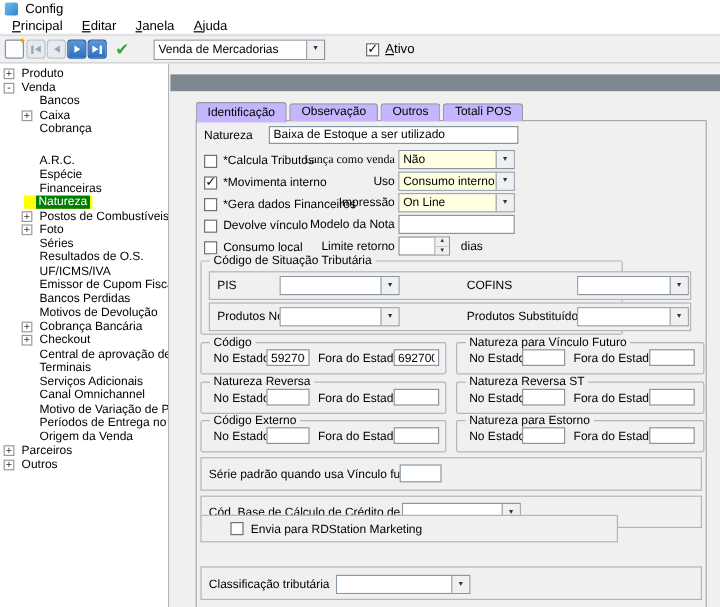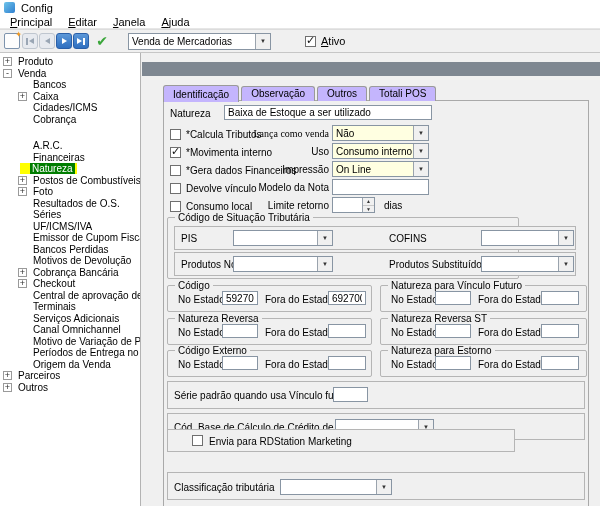--- a/index.html
+++ b/index.html
@@ -174,53 +174,53 @@
       <div class="tree-row" style="padding-left: 18px;">
         <span class="exp-spacer"></span>
         <span class="tree-label">Bancos</span>
       </div>
       <div class="tree-row" style="padding-left: 18px;">
         <span class="expander">+</span>
         <span class="tree-label">Caixa</span>
       </div>
       <div class="tree-row" style="padding-left: 18px;">
         <span class="exp-spacer"></span>
-        <span class="tree-label">Cidades/ICMS</span>
-      </div>
-      <div class="tree-row" style="padding-left: 18px;">
-        <span class="exp-spacer"></span>
         <span class="tree-label">Cobrança</span>
       </div>
       <div class="tree-row" style="padding-left: 18px; margin-top: 15px;">
         <span class="exp-spacer"></span>
         <span class="tree-label">A.R.C.</span>
       </div>
       <div class="tree-row" style="padding-left: 18px;">
         <span class="exp-spacer"></span>
+        <span class="tree-label">Espécie</span>
+      </div>
+      <div class="tree-row" style="padding-left: 18px;">
+        <span class="exp-spacer"></span>
         <span class="tree-label">Financeiras</span>
       </div>
       <div class="tree-row" style="padding-left: 18px;">
         <span class="exp-spacer"></span>
         <span class="halo"><span class="tree-label">Natureza</span></span>
       </div>
       <div class="tree-row" style="padding-left: 18px;">
         <span class="expander">+</span>
         <span class="tree-label">Postos de Combustíveis</span>
       </div>
       <div class="tree-row" style="padding-left: 18px;">
         <span class="expander">+</span>
         <span class="tree-label">Foto</span>
       </div>
       <div class="tree-row" style="padding-left: 18px;">
         <span class="exp-spacer"></span>
+        <span class="tree-label">Séries</span>
+      </div>
+      <div class="tree-row" style="padding-left: 18px;">
+        <span class="exp-spacer"></span>
         <span class="tree-label">Resultados de O.S.</span>
-      </div>
-      <div class="tree-row" style="padding-left: 18px;">
-        <span class="exp-spacer"></span>
-        <span class="tree-label">Séries</span>
       </div>
       <div class="tree-row" style="padding-left: 18px;">
         <span class="exp-spacer"></span>
         <span class="tree-label">UF/ICMS/IVA</span>
       </div>
       <div class="tree-row" style="padding-left: 18px;">
         <span class="exp-spacer"></span>
         <span class="tree-label">Emissor de Cupom Fiscal</span>
       </div>
       <div class="tree-row" style="padding-left: 18px;">

